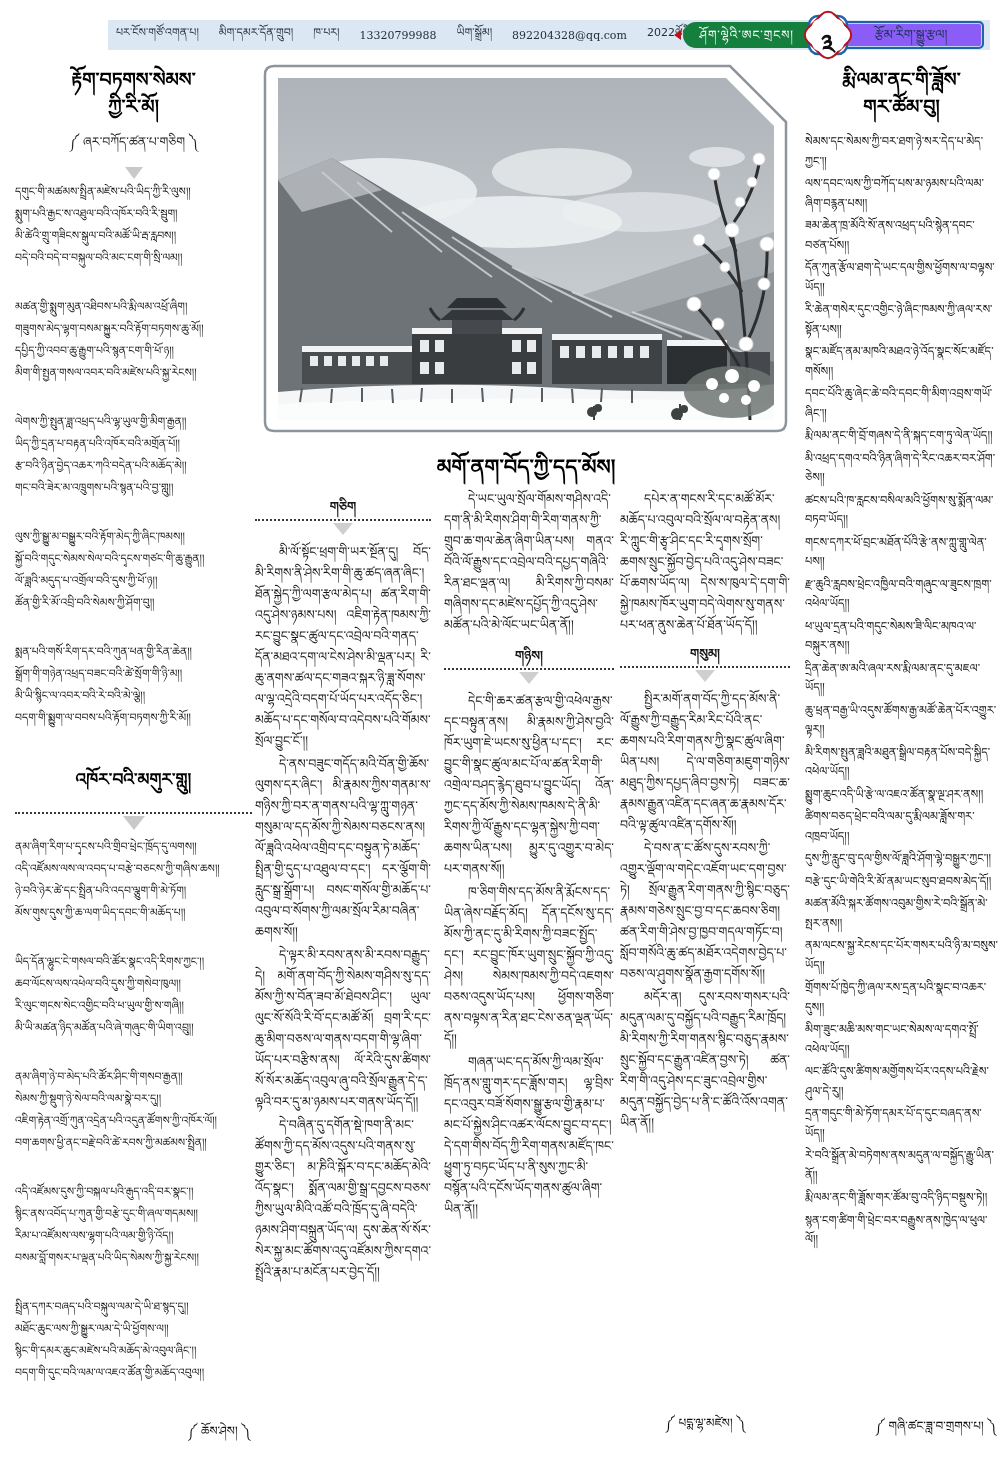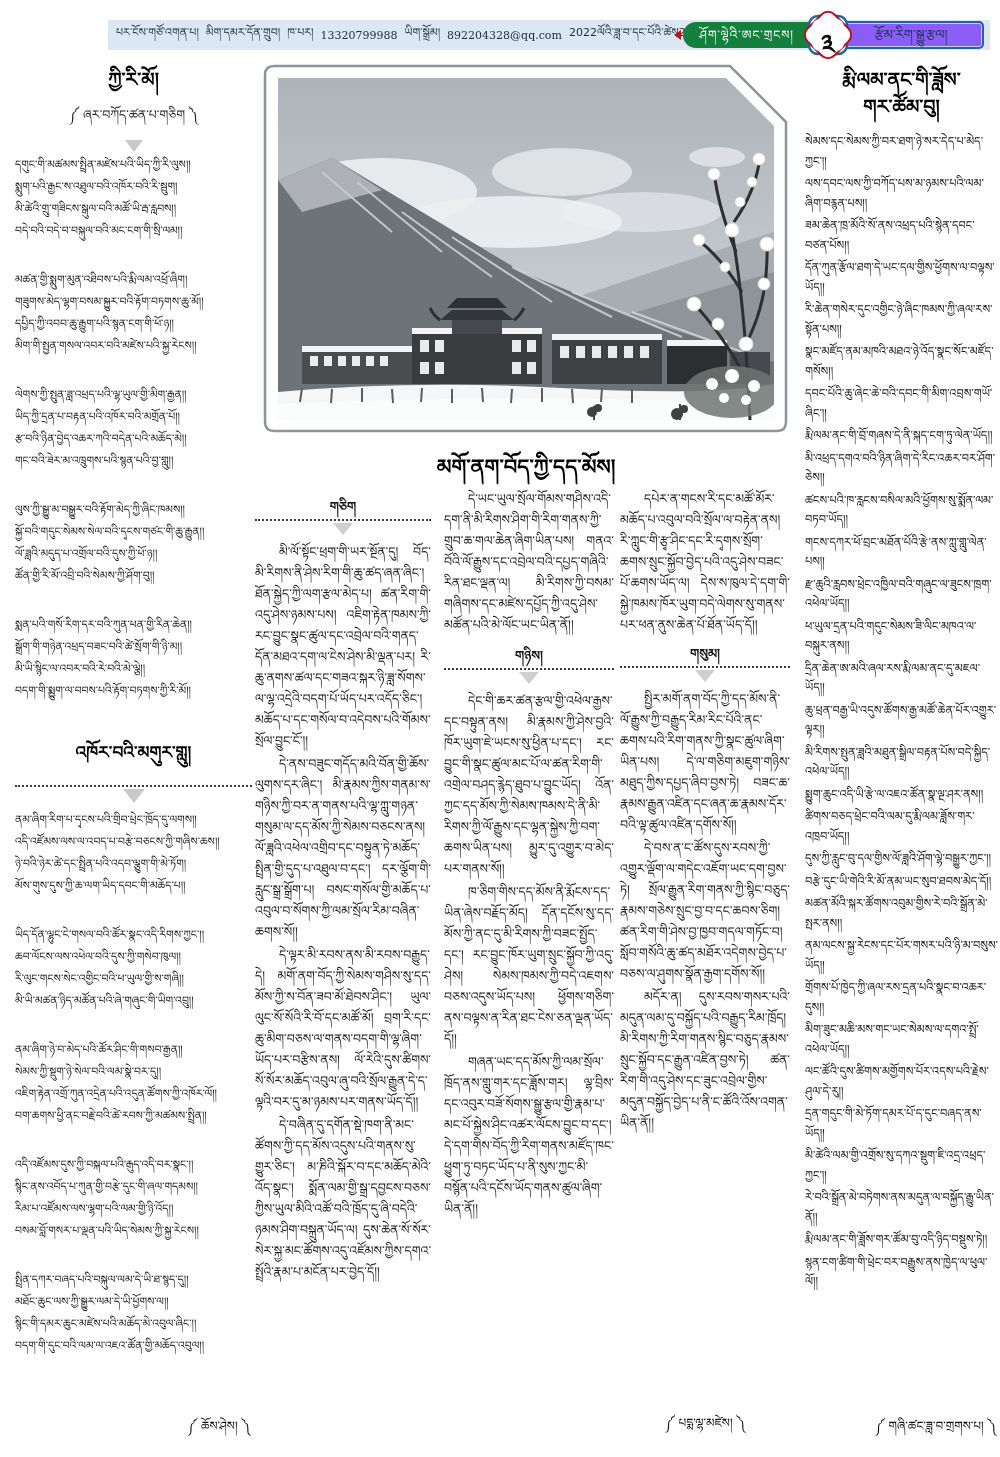--- a/index.html
+++ b/index.html
@@ -5,21 +5,21 @@
   html,body{margin:0;padding:0;}
   body{
     width:1000px;height:1457px;position:relative;background:#ffffff;
     font-family:"DejaVu Sans","Liberation Sans",sans-serif;color:#1c1c1c;
     overflow:hidden;
   }
   
   .masthead{position:absolute;left:0;top:0;width:1000px;height:62px;}
   .head-strip{
     position:absolute;left:108px;top:20px;width:882px;height:30px;
-    background:#dbe8f4;display:flex;align-items:center;gap:7px;
+    background:#dbe8f4;display:flex;align-items:center;gap:20px;
     padding-left:8px;box-sizing:border-box;font-size:11px;color:#23303b;
   }
   .head-field{white-space:nowrap;}
   .head-num{font-family:"DejaVu Serif","Liberation Serif",serif;}
   .badge-cluster{position:absolute;right:6px;top:0;height:30px;display:flex;align-items:center;}
   .badge-arrow{
     width:0;height:0;border-top:5px solid transparent;border-bottom:5px solid transparent;
     border-right:7px solid #b5121b;margin-right:2px;
   }
   .page-badge{
@@ -118,20 +118,21 @@
         </svg>
         <span class="shield-num">༣</span>
       </span>
       <span class="section-box">རྩོམ་རིག་སྒྱུ་རྩལ།</span>
     </span>
   </div>
 </div>
 
 <div class="col col1">
   <div class="poem-title">
+    <div>རྟོག་བཏགས་སེམས་</div>
     <div>ཀྱི་རི་མོ།</div>
   </div>
   <div class="poem-sub">༼ ཞར་བཀོད་ཚན་པ་གཅིག ༽</div>
   <div class="stanzas">
 
   <div class="stanza">དགུང་གི་མཚམས་སྤྲིན་མཛེས་པའི་ཡིད་ཀྱི་རི་ལུས།།
 སྨུག་པའི་རྒྱང་ས་འཐུལ་བའི་འཁོར་བའི་རི་སྦུག།
 མི་ཚེའི་གྲུ་གཟིངས་སྒུལ་བའི་མཚོ་ཡི་རྦ་རླབས།།
 བདེ་བའི་བདེ་བ་བསྐུལ་བའི་མང་ངག་གི་སྲི་ལམ།།</div>
       <div class="stanza">མཚན་གྱི་སྨུག་མུན་འཐིབས་པའི་རྨི་ལམ་འཕྲོ་ཞིག།
@@ -377,19 +378,18 @@
       <div class="vline">སྨྱུག་ཆུང་འདི་ཡི་རྩེ་ལ་འཇའ་ཚོན་སྣ་ལྔ་ཤར་ནས།།</div>
       <div class="vline">ཚིགས་བཅད་ཕྲེང་བའི་ལམ་དུ་རྨི་ལམ་ཟློས་གར་འཁྲབ་ཡོད།།</div>
       <div class="vline">དུས་ཀྱི་རླུང་བུ་དལ་གྱིས་ལོ་ཟླའི་ཤོག་ལྷེ་བསྒྱུར་ཀྱང་།།</div>
       <div class="vline">བརྩེ་དུང་ཡི་གེའི་རི་མོ་ནམ་ཡང་སུབ་ཐབས་མེད་དོ།།</div>
       <div class="vline">མཚན་མོའི་སྐར་ཚོགས་འབུམ་གྱིས་རེ་བའི་སྒྲོན་མེ་སྤར་ནས།།</div>
       <div class="vline">ནམ་ལངས་སྐྱ་རེངས་དང་པོར་གསར་པའི་ཉི་མ་བསུས་ཡོད།།</div>
       <div class="vline">གྲོགས་པོ་ཁྱེད་ཀྱི་ཞལ་རས་དྲན་པའི་སྣང་བ་འཆར་དུས།།</div>
       <div class="vline">མིག་ཟུང་མཆི་མས་གང་ཡང་སེམས་ལ་དགའ་སྤྲོ་འཕེལ་ཡོད།།</div>
       <div class="vline">ལང་ཚོའི་དུས་ཚིགས་མགྱོགས་པོར་འདས་པའི་རྗེས་ཤུལ་དེ་རུ།།</div>
       <div class="vline">དྲན་གདུང་གི་མེ་ཏོག་དམར་པོ་ད་དུང་བཞད་ནས་ཡོད།།</div>
-      <div class="vline">མི་ཚེའི་ལམ་གྱི་འགྲོས་སུ་དཀའ་སྡུག་ཇི་འདྲ་འཕྲད་ཀྱང་།།</div>
       <div class="vline">རེ་བའི་སྒྲོན་མེ་བཏེགས་ནས་མདུན་ལ་བསྐྱོད་རྒྱུ་ཡིན་ནོ།།</div>
       <div class="vline">རྨི་ལམ་ནང་གི་ཟློས་གར་ཚོམ་བུ་འདི་ཉིད་བསྡུས་ཏེ།།</div>
       <div class="vline">སྙན་ངག་ཚིག་གི་ཕྲེང་བར་བརྒྱུས་ནས་ཁྱེད་ལ་ཕུལ་ལོ།།</div>
     </div>
   <div class="signature">༼ གཞི་ཚང་ཟླ་བ་གྲགས་པ། ༽</div>
 </div>
 
 </body></html>

